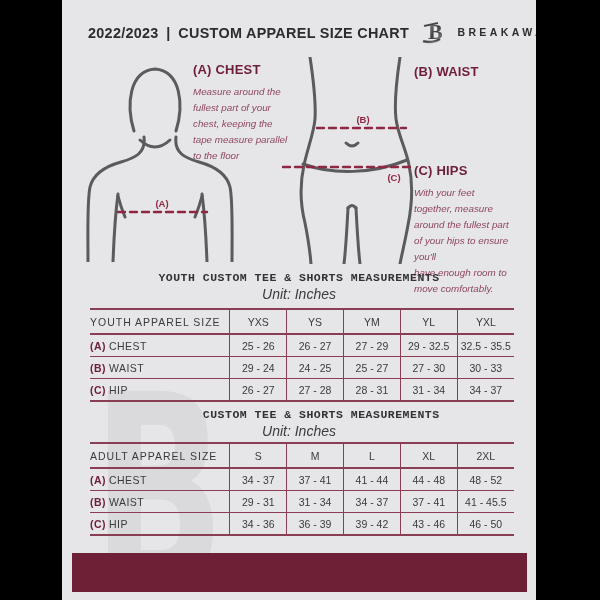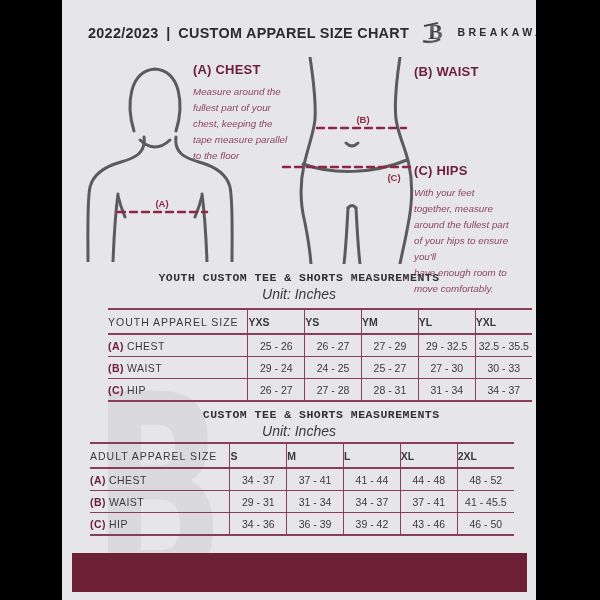--- a/index.html
+++ b/index.html
@@ -44,21 +44,21 @@
   .size-table td,.size-table th{padding:0;height:21px;vertical-align:middle;
               font-size:10.5px;color:#3a3a3c;background:transparent;}
   .size-table tr.head td{height:23px;}
   .size-table .sep{border-left:1px solid var(--maroon-line,#8a3e55);}
   .size-table tr{border-top:1.5px solid var(--maroon-line,#8a3e55);}
   .size-table tr.head{border-top:2px solid var(--maroon-line,#8a3e55);}
   .size-table tr.r0{border-top:2px solid var(--maroon-line,#8a3e55);}
   .size-table{border-bottom:2px solid var(--maroon-line,#8a3e55);}
   .size-head-cell{text-align:left;padding-left:12px;letter-spacing:1px;
                   font-size:10.5px;color:#3d3d3f;}
-  .size-col-cell{font-weight:bold;font-size:11px;color:#2f2f31;}
+  .size-col-cell{text-align:center;font-weight:normal;font-size:11px;color:#2f2f31;}
   .row-label-cell{text-align:left;padding-left:12px;letter-spacing:.4px;font-size:11px;}
   .row-prefix{font-weight:bold;color:var(--maroon-heading,#6d1d3a);}
   .row-label{color:#3a3a3c;text-align:right;}
   .val-cell{text-align:center;}
 
   .watermark{position:absolute;left:30px;top:392px;z-index:1;
              font-family:"DejaVu Sans",sans-serif;font-weight:bold;font-size:265px;
              line-height:200px;color:var(--watermark,#dad9dc);
              transform:scale(.66,1);transform-origin:left top;pointer-events:none;}
   .footer-bar{position:absolute;left:10px;top:553px;width:455px;height:39px;
@@ -142,21 +142,21 @@
 of your hips to ensure
 you'll
 have enough room to
 move comfortably.</div>
     </div>
 
     <div class="watermark">B</div>
 
     <div class="section-title" style="top:271px;">YOUTH CUSTOM TEE &amp; SHORTS MEASUREMENTS</div>
     <div class="section-unit" style="top:286px;">Unit: Inches</div>
-    <table class="size-table" style="top:308px;margin-left:18px;">
+    <table class="size-table" style="top:308px;">
       <colgroup>
           <col class="c0">
           <col>
           <col>
           <col>
           <col>
           <col>
         </colgroup>
       <tbody>
           <tr class="head">

